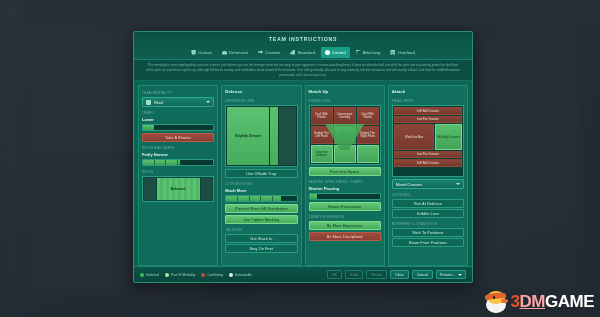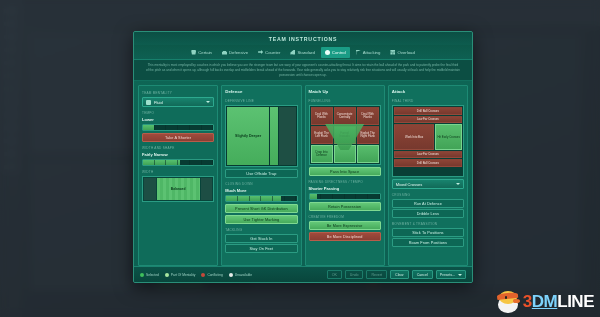--- a/index.html
+++ b/index.html
@@ -333,21 +333,21 @@
   .wm .chick .beak {
     position: absolute; left: 17px; top: 8px; width: 7px; height: 4px;
     background: #e8702f; border-radius: 2px 60% 60% 2px;
   }
   .wm .chick .eye {
     position: absolute; left: 9px; top: 5px; width: 2.5px; height: 2.5px;
     background: #222; border-radius: 50%;
   }
   .wm .txt { font-size: 17px; font-weight: bold; letter-spacing: -.5px; }
   .wm .t3 { color: #e8512a; }
-  .wm .td { color: #7dd3fc; text-decoration: underline; }
+  .wm .td { color: #fca5a5; text-decoration: underline; }
   .wm .tm { color: #ffffff; }
 </style>
 </head>
 <body>
 
 <div class="bg-root">
   <div class="bg-topbar"></div>
   <div class="bg-panelA"></div>
   <div class="bg-panelB"></div>
   <div class="bg-panelC"></div>
@@ -603,14 +603,14 @@
 </div>
 
 <div class="wm">
   <div class="chick">
     <div class="body"></div>
     <div class="head"></div>
     <div class="hat"></div>
     <div class="beak"></div>
     <div class="eye"></div>
   </div>
-  <div class="txt"><span class="t3">3</span><span class="td">DM</span><span class="tm">LINE</span></div>
+  <div class="txt"><span class="t3">3</span><span class="td">DM</span><span class="tm">GAME</span></div>
 </div>
 
 </body></html>

